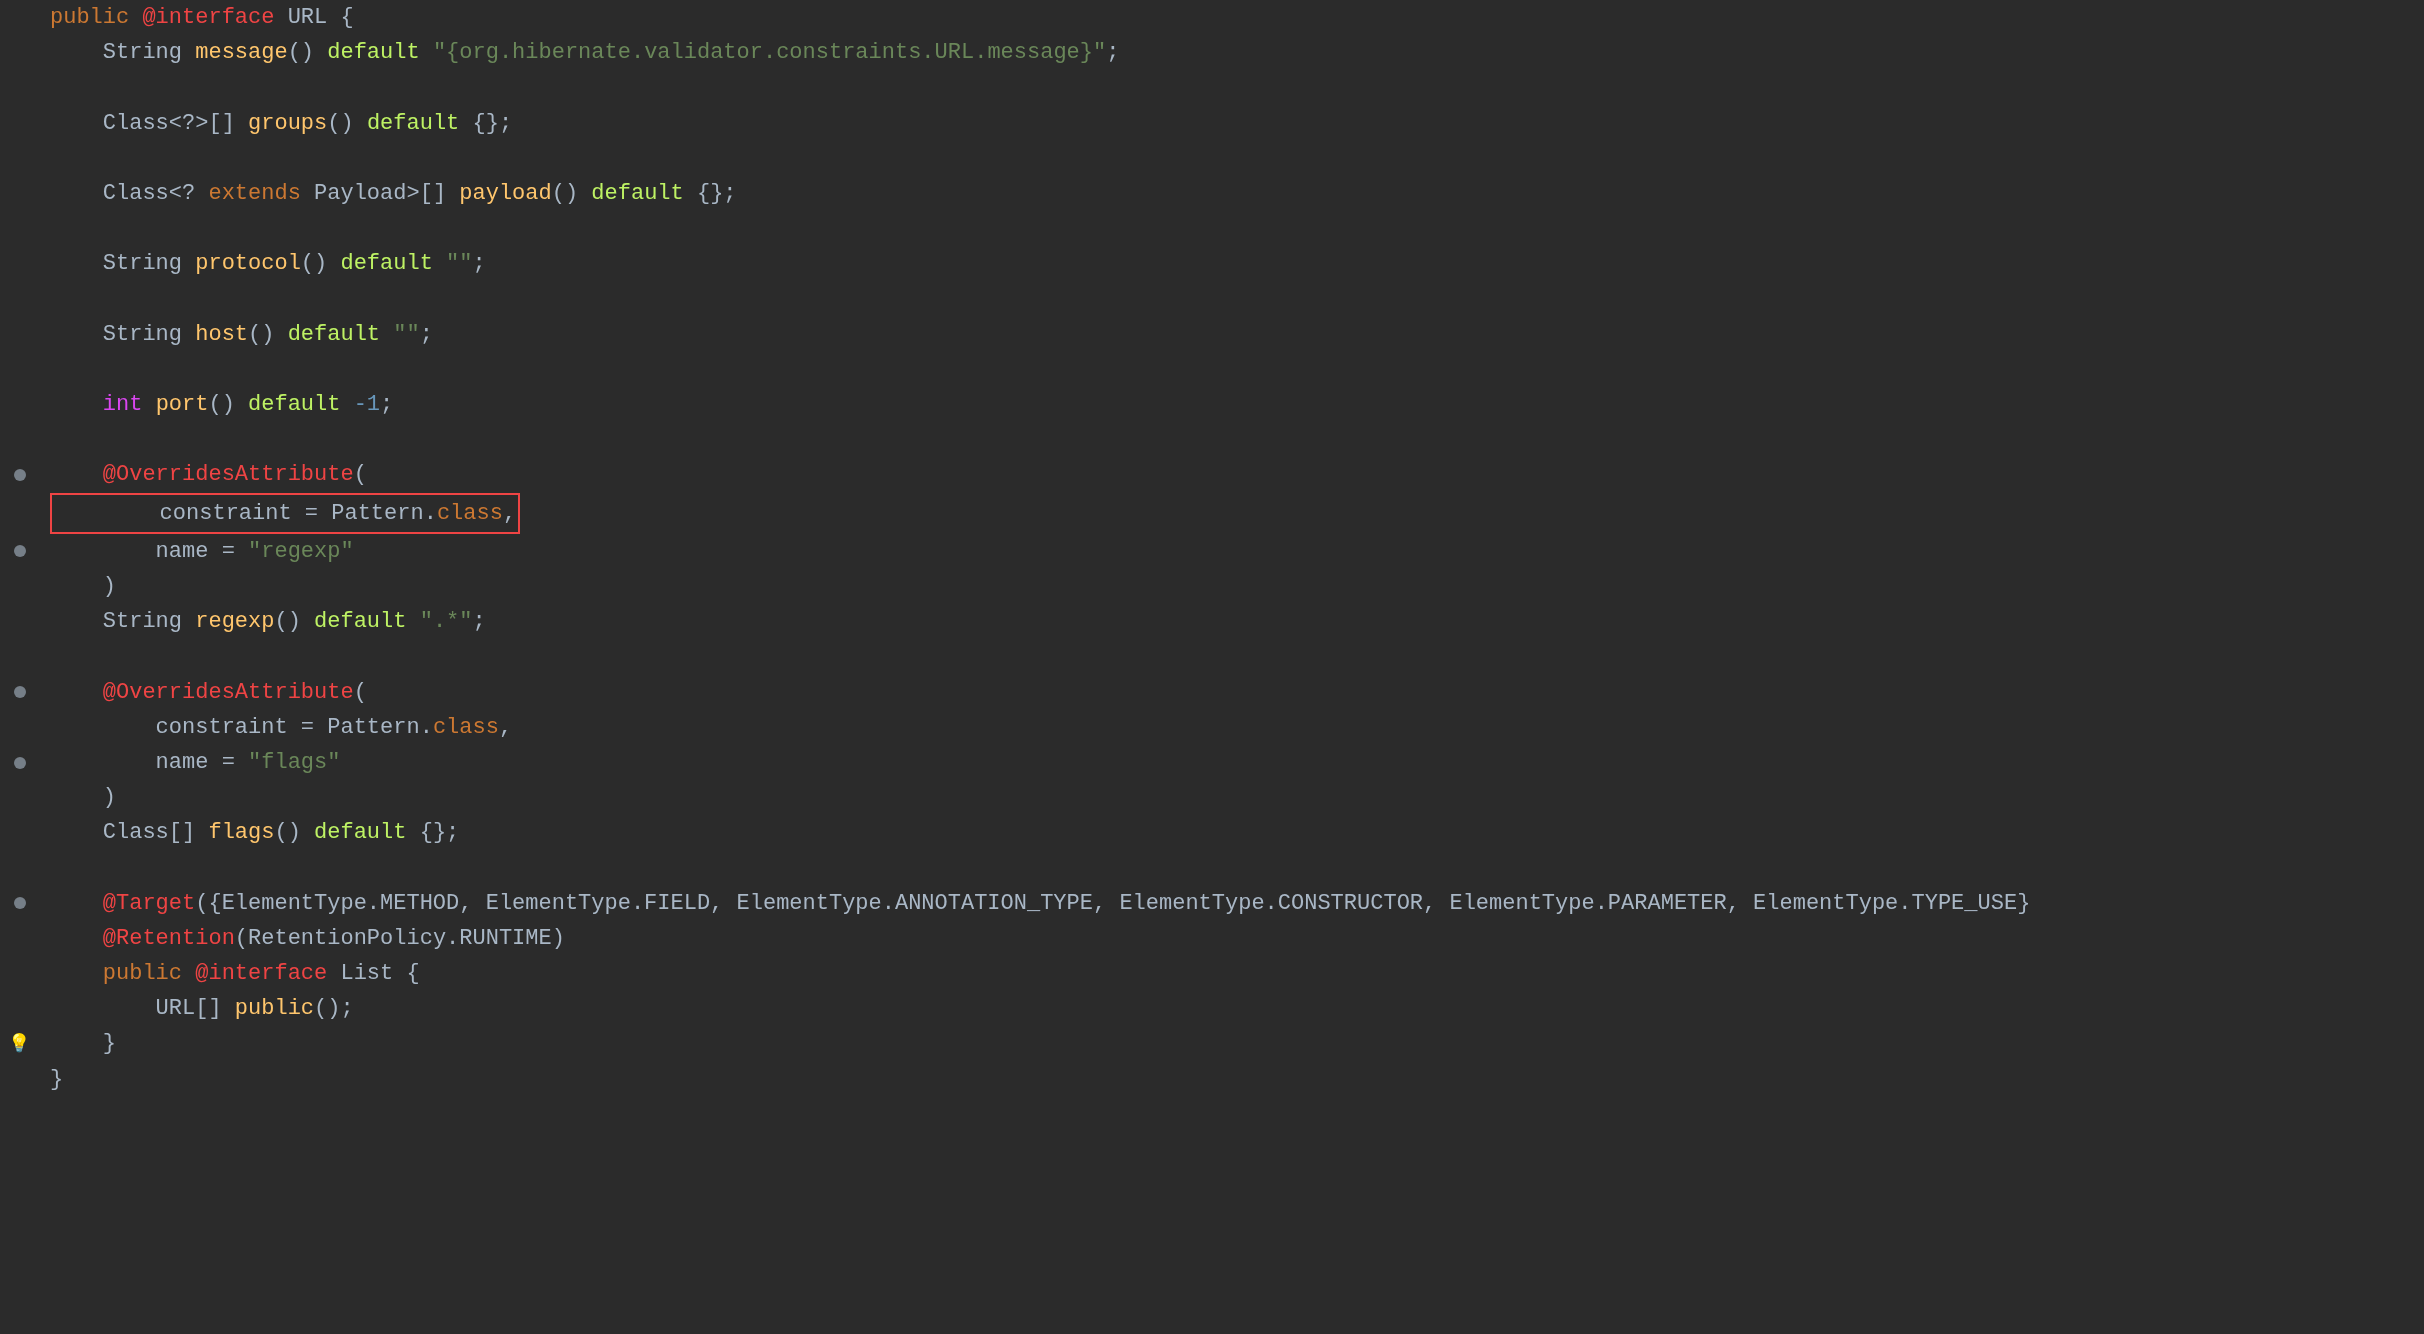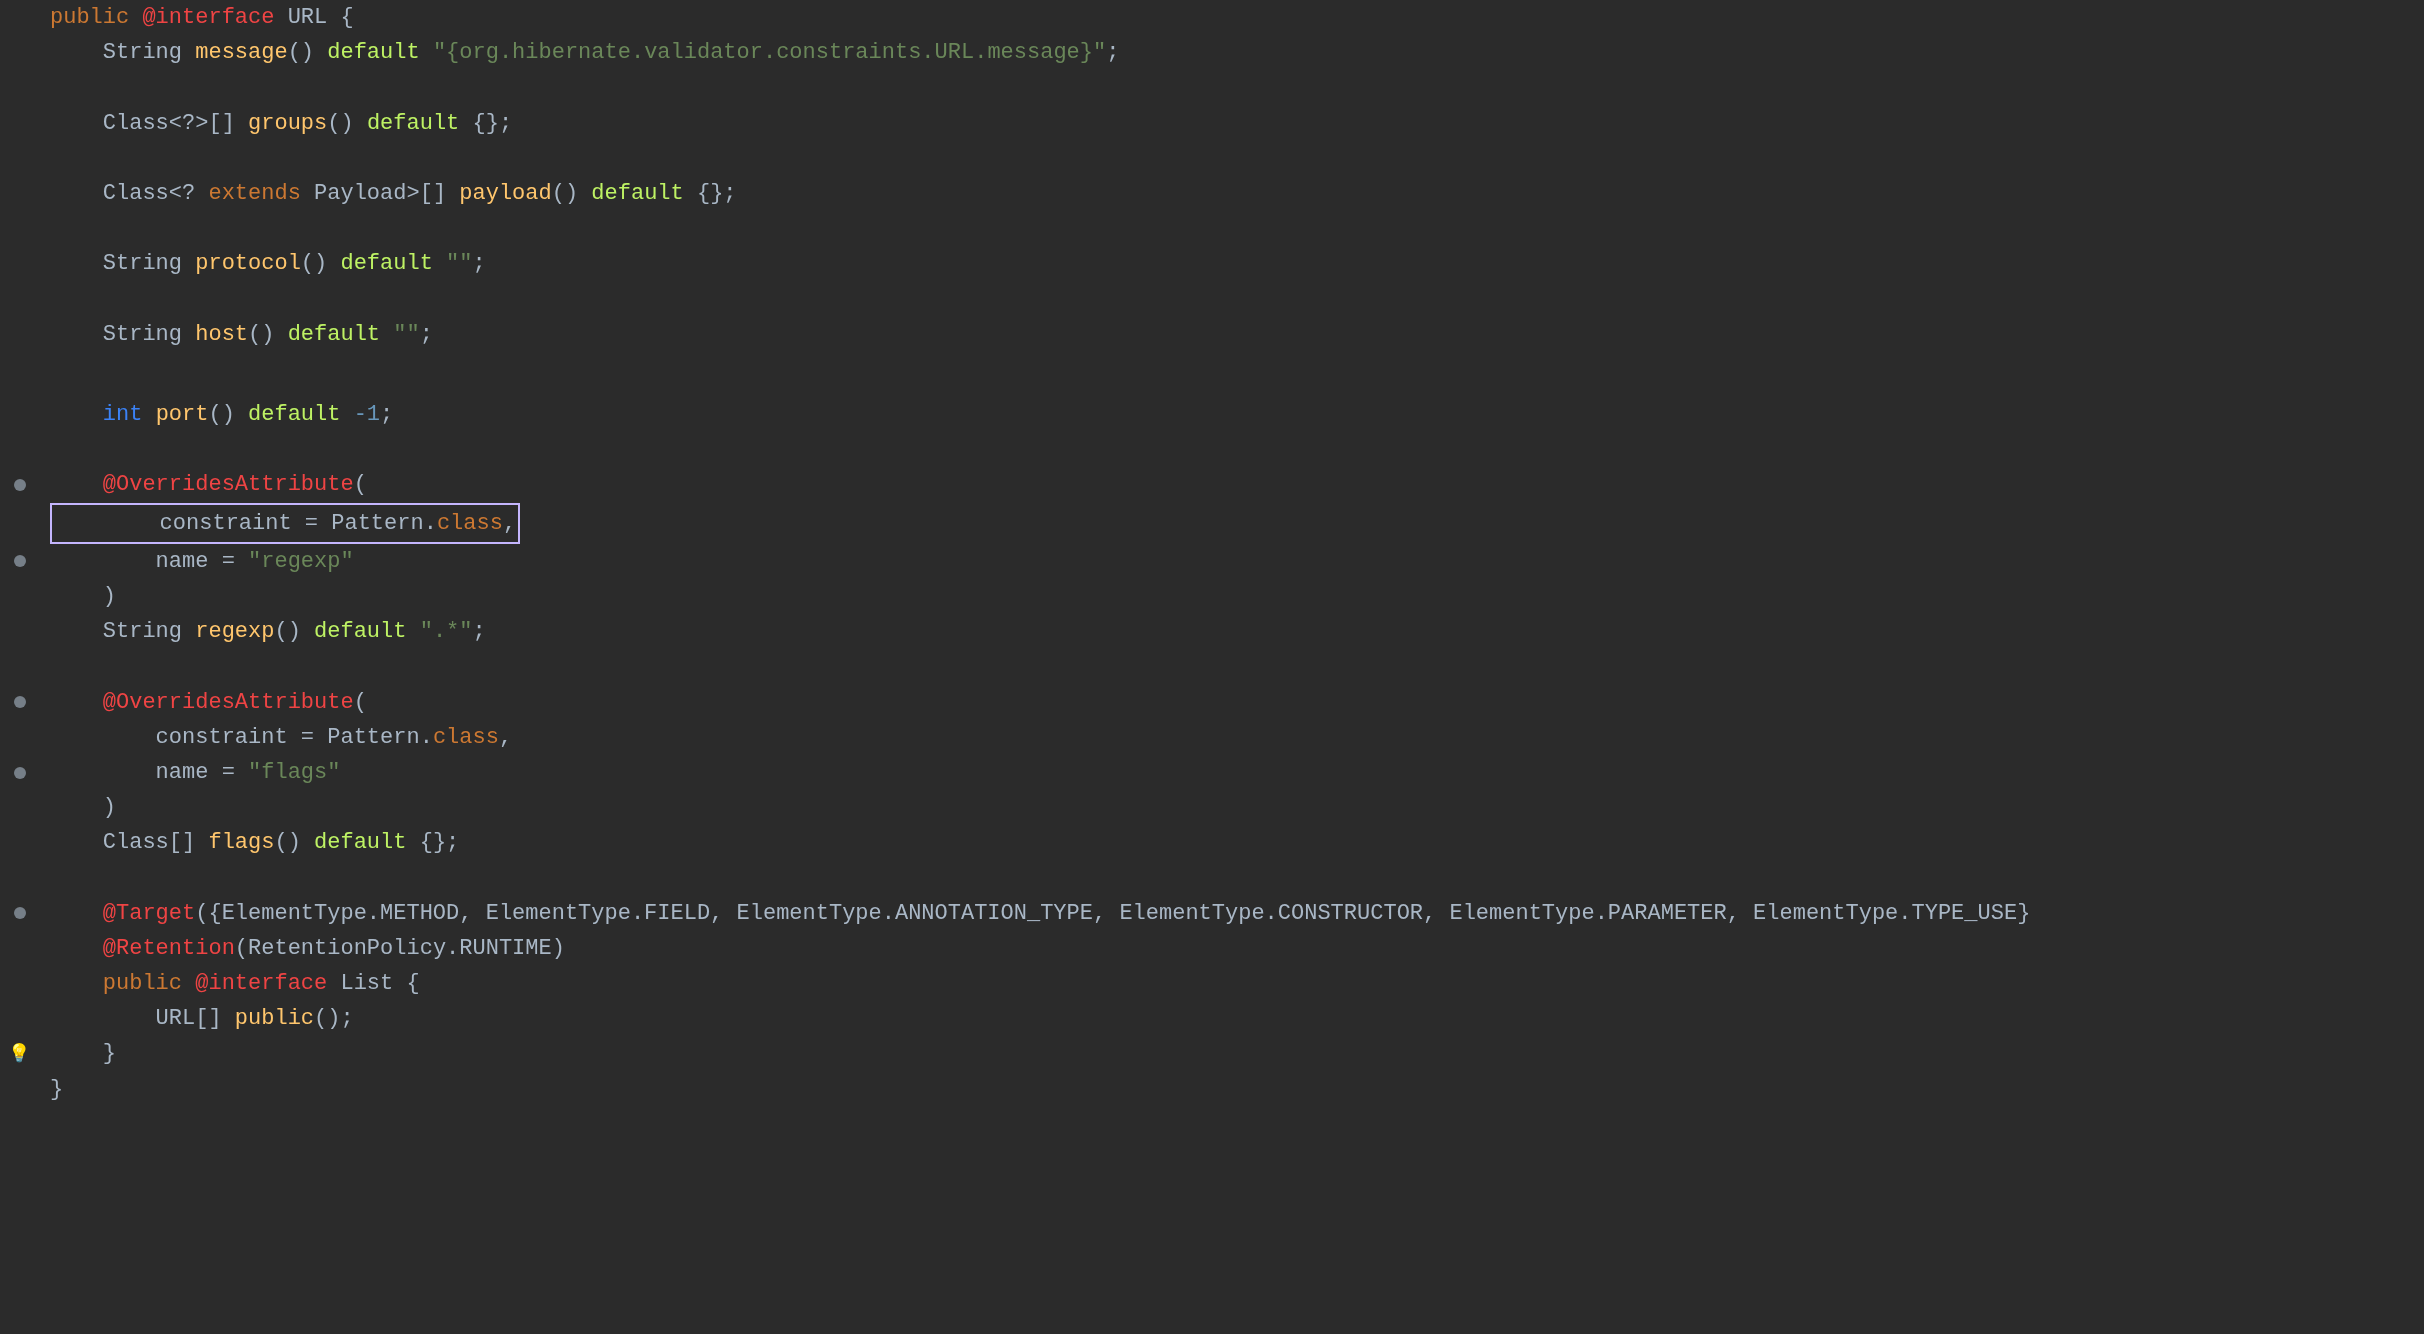--- a/index.html
+++ b/index.html
@@ -32,29 +32,29 @@
       align-items: flex-end;
       min-height: 35px;
       padding-left: 10px;
       position: relative;
       white-space: pre;
     }
 
     .selected-box {
       display: inline;
       background-color: transparent;
-      border: 2px solid #c4b5fd;
+      border: 2px solid #ef4444;
       padding: 1px 2px;
     }
 
     
     .kw-public    { color: #cc7832; }
     .kw-default   { color: #bef264; }
     .kw-extends   { color: #cc7832; }
-    .kw-int       { color: #3b82f6; margin-top: 10px; }
+    .kw-int       { color: #d946ef; }
     .kw-class     { color: #cc7832; }
     .annotation   { color: #ef4444; }
     .string-val   { color: #6a8759; }
     .number-val   { color: #6897bb; }
     .method-name  { color: #ffc66d; }
     .plain        { color: #a9b7c6; }
 
     .gutter-dot {
       width: 12px;
       height: 12px;

